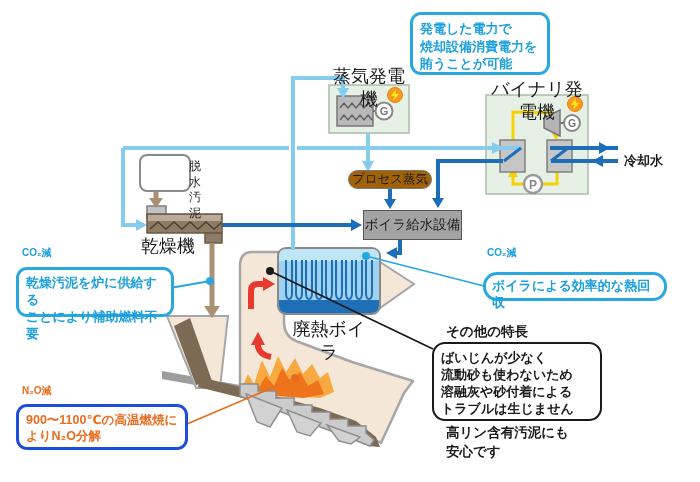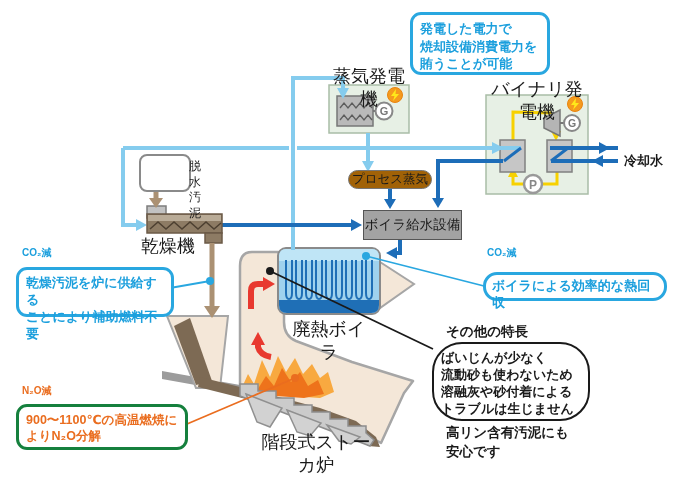--- a/index.html
+++ b/index.html
@@ -5,21 +5,21 @@
   html,body{margin:0;padding:0;background:#fff;}
   #stage{position:relative;width:700px;height:482px;background:#fff;overflow:hidden;
          font-family:"Liberation Sans","DejaVu Sans",sans-serif;}
   #diagram-svg{position:absolute;left:0;top:0;}
   .lbl{position:absolute;font-size:18px;color:#1a1a1a;line-height:1.25;white-space:pre-line;}
   .lbl.center{text-align:center;}
   .lbl.bold{font-weight:bold;}
   .callout{position:absolute;background:#fff;border-radius:11px;font-weight:bold;
            white-space:pre-line;line-height:1.3;padding:5px 7px;box-sizing:border-box;}
   .callout.blue{border:3px solid #29a7e0;color:#1b9fdd;font-size:13px;}
-  .callout.orange{border:3px solid #15803d;color:#ea6d1f;font-size:12.5px;}
+  .callout.orange{border:3px solid #1d4ed8;color:#ea6d1f;font-size:12.5px;}
   .callout.black{border:2.5px solid #1a1a1a;color:#1a1a1a;font-size:13px;border-radius:13px;}
   .tag{position:absolute;font-weight:bold;font-size:10px;}
   .tag.blue{color:#1b9fdd;}
   .tag.orange{color:#ea6d1f;}
   .smallbox{position:absolute;background:#fff;border:2px solid #8a8a8a;border-radius:8px;
             color:#1a1a1a;font-size:12px;line-height:1.3;text-align:center;white-space:pre-line;
             box-sizing:border-box;padding-top:3px;padding-left:48px;}
   .pill{position:absolute;background:#a16207;border:1.5px solid #777;border-radius:10px;
         color:#1a1a1a;font-size:12.5px;text-align:center;box-sizing:border-box;}
   .rectbox{position:absolute;background:#a3a3a3;border:1.5px solid #555;color:#1a1a1a;
@@ -205,28 +205,27 @@
 
 <div class="callout blue" style="left:16px;top:267px;width:158px;height:50px;">乾燥汚泥を炉に供給する
 ことにより補助燃料不要</div>
 
 <div class="tag blue" style="left:487px;top:246px;">CO₂減</div>
 
 <div class="callout blue" style="left:483px;top:272px;width:184px;height:29px;border-radius:14px;padding:3px 6px;">ボイラによる効率的な熱回収</div>
 
 <div class="lbl bold" style="left:446px;top:324px;font-size:13.5px;">その他の特長</div>
 
-<div class="callout black" style="left:432px;top:342px;width:158px;height:79px;line-height:1.32;border-radius:30px;">ばいじんが少なく
+<div class="callout black" style="left:432px;top:342px;width:170px;height:79px;line-height:1.32;">ばいじんが少なく
 流動砂も使わないため
 溶融灰や砂付着による
 トラブルは生じません</div>
 
 <div class="lbl bold" style="left:446px;top:424px;font-size:13.5px;line-height:1.4;">高リン含有汚泥にも
 安心です</div>
 
 <div class="tag orange" style="left:22px;top:384px;">N₂O減</div>
 
 <div class="callout orange" style="left:16px;top:404px;width:172px;height:46px;">900〜1100℃の高温燃焼に
 よりN₂O分解</div>
 
-<div class="lbl center" style="left:260px;top:431px;width:112px;">階段式ストーカ炉</div>
 
 </div>
 
 </body></html>

